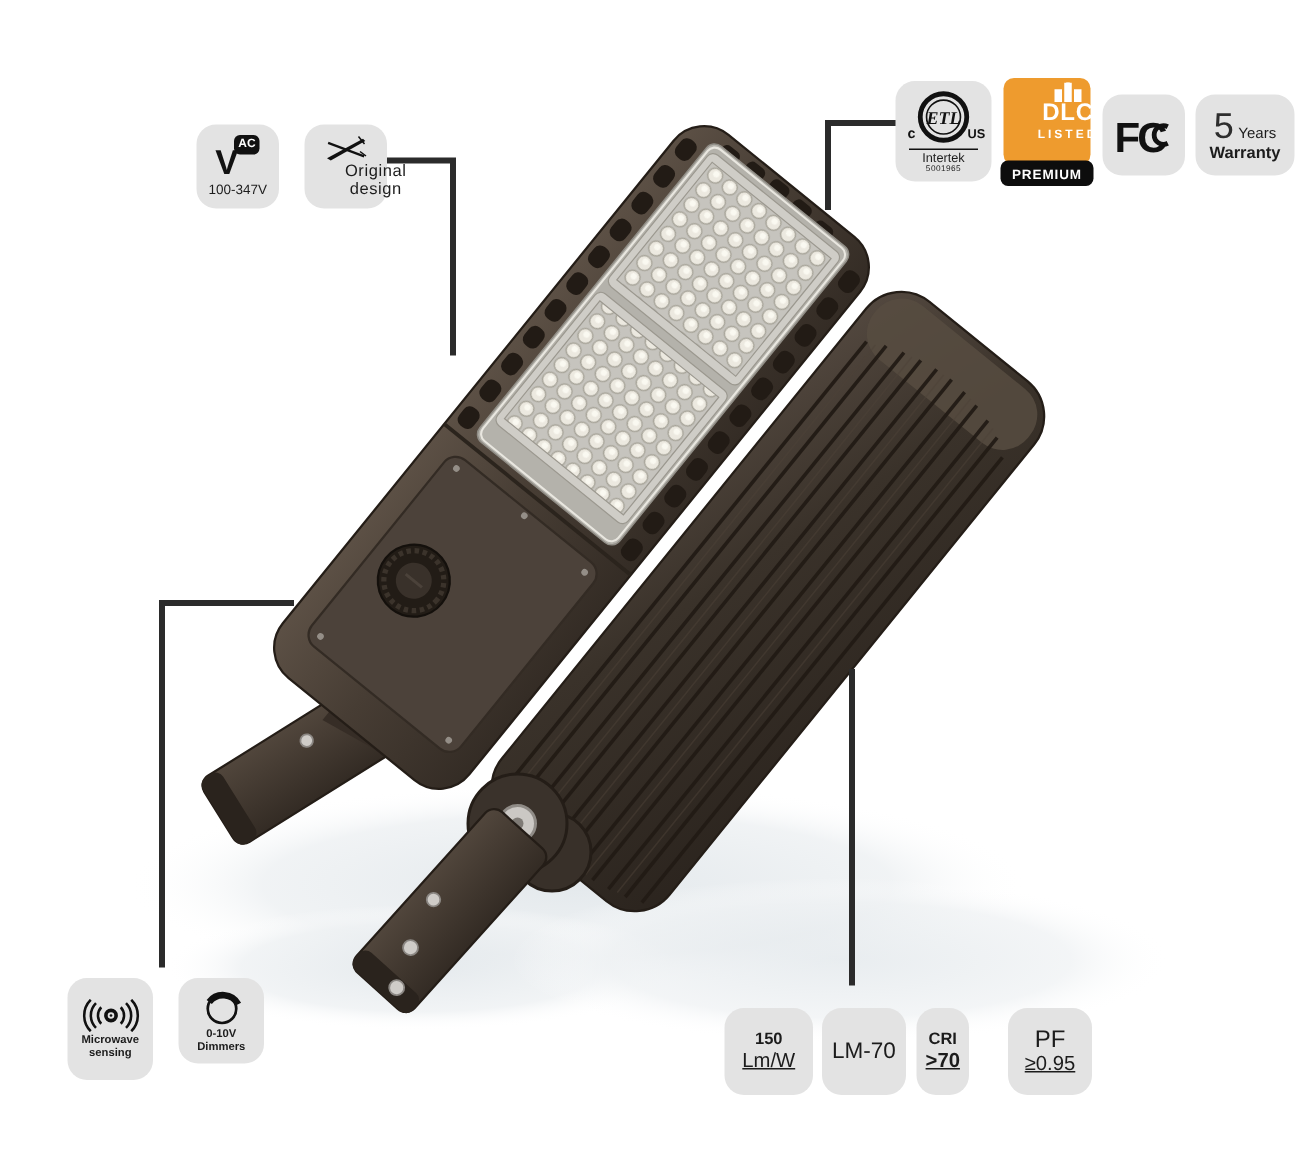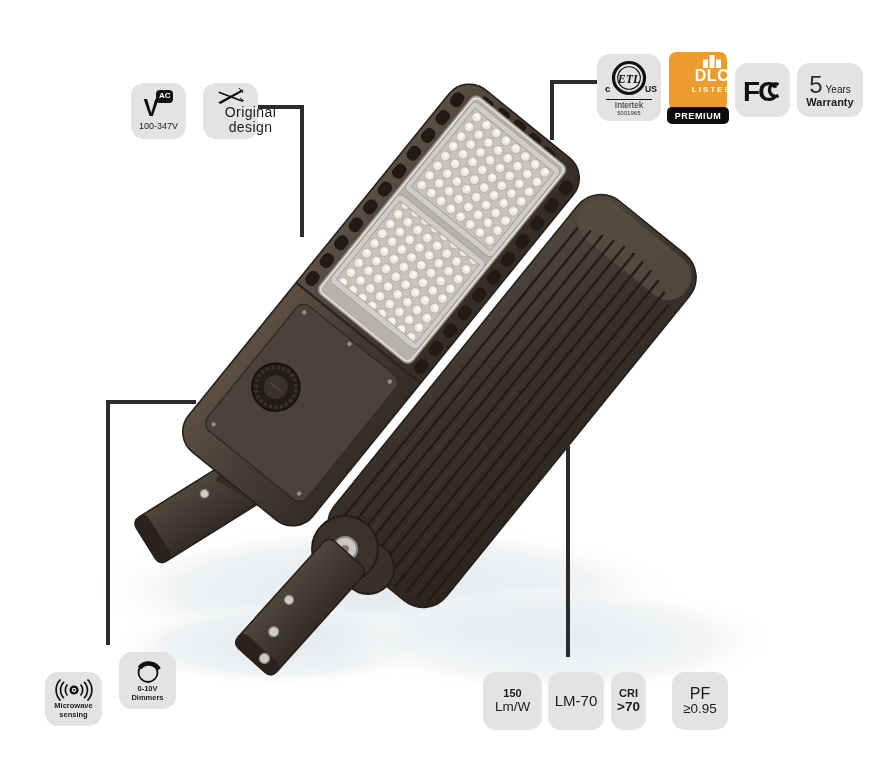--- a/index.html
+++ b/index.html
@@ -8,21 +8,21 @@
   .scene{position:absolute;left:0;top:0;}
   .badge{position:absolute;background:#e3e3e3;border-radius:13px;display:flex;flex-direction:column;
          align-items:center;justify-content:center;color:#1c1c1c;text-align:center;line-height:1.1;}
   
   .vac-row{display:flex;align-items:flex-end;}
   .vac-v{font-size:23px;font-weight:900;letter-spacing:-1px;color:#111;}
   .vac-ac{background:#111;color:#fff;font-size:8px;font-weight:700;padding:2px 3px;border-radius:4px;
           margin-left:-2px;margin-bottom:18px;}
   .vac-range{font-size:9px;margin-top:1px;}
   
-  .od-label{font-size:14px;letter-spacing:.4px;margin-left:40px;}
+  .od-label{font-size:11px;letter-spacing:.4px;margin-left:40px;}
   
   .etl-name{font-size:8.5px;border-top:1.5px solid #111;padding-top:1px;width:46px;}
   .etl-number{font-size:5.5px;letter-spacing:.3px;}
   
   .dlc{position:absolute;display:flex;flex-direction:column;align-items:center;}
   .dlc-orange{width:100%;height:58px;background:#EE9B2E;border-radius:7px;display:flex;flex-direction:column;
               align-items:center;justify-content:flex-start;padding-top:3px;box-sizing:border-box;padding-left:28px;}
   .dlc-name{color:#fff;font-weight:800;font-size:16px;letter-spacing:.5px;line-height:1;}
   .dlc-listed{color:#fff;font-weight:700;font-size:8px;letter-spacing:2px;margin-top:1px;}
   .dlc-premium{position:absolute;left:-2px;right:-2px;bottom:0;height:17px;background:#0d0d0d;border-radius:5px;
@@ -30,21 +30,21 @@
                justify-content:center;}
   
   .w-row{display:flex;align-items:baseline;gap:3px;}
   .w-5{font-size:24px;font-weight:400;color:#2e2e2e;}
   .w-years{font-size:10px;}
   .w-warranty{font-size:11px;font-weight:700;margin-top:-2px;}
   
   .s-label{font-size:7.5px;font-weight:700;line-height:1.1;margin-top:1px;}
   
   .m-big{font-size:11px;font-weight:700;line-height:1.05;}
-  .m-reg{font-size:13.5px;line-height:1.05;}
+  .m-reg{font-size:13.5px;line-height:1.05;text-decoration:underline;}
   .m-one{font-size:15px;}
   .pf-top{font-size:16px;line-height:1.05;}
 </style>
 </head>
 <body>
 
 <div class="stage">
 
   <svg class="scene" width="873" height="775" viewBox="0 0 873 775">
     <defs>
@@ -263,21 +263,21 @@
   </div>
 
   <div class="badge" style="left:797px;top:63px;width:66px;height:54px">
     <div class="w-row">
       <span class="w-5">5</span>
       <span class="w-years">Years</span>
     </div>
     <div class="w-warranty">Warranty</div>
   </div>
 
-  <div class="badge" style="left:45px;top:672px;width:57px;height:54px">
+  <div class="badge" style="left:45px;top:652px;width:57px;height:68px">
     <svg width="38" height="22" viewBox="0 0 38 22">
       <circle cx="19" cy="11" r="3.4" fill="none" stroke="#111" stroke-width="2.4"></circle>
       <circle cx="19" cy="11" r="0.9" fill="#111"></circle>
       <path d="M12.5,5.5 A8,8 0 0 0 12.5,16.5" fill="none" stroke="#111" stroke-width="1.7"></path>
       <path d="M9,2.8 A11.5,11.5 0 0 0 9,19.2" fill="none" stroke="#111" stroke-width="1.7"></path>
       <path d="M5.5,0.5 A14.8,14.8 0 0 0 5.5,21.5" fill="none" stroke="#111" stroke-width="1.7"></path>
       <path d="M25.5,5.5 A8,8 0 0 1 25.5,16.5" fill="none" stroke="#111" stroke-width="1.7"></path>
       <path d="M29,2.8 A11.5,11.5 0 0 1 29,19.2" fill="none" stroke="#111" stroke-width="1.7"></path>
       <path d="M32.5,0.5 A14.8,14.8 0 0 1 32.5,21.5" fill="none" stroke="#111" stroke-width="1.7"></path>
     </svg>

